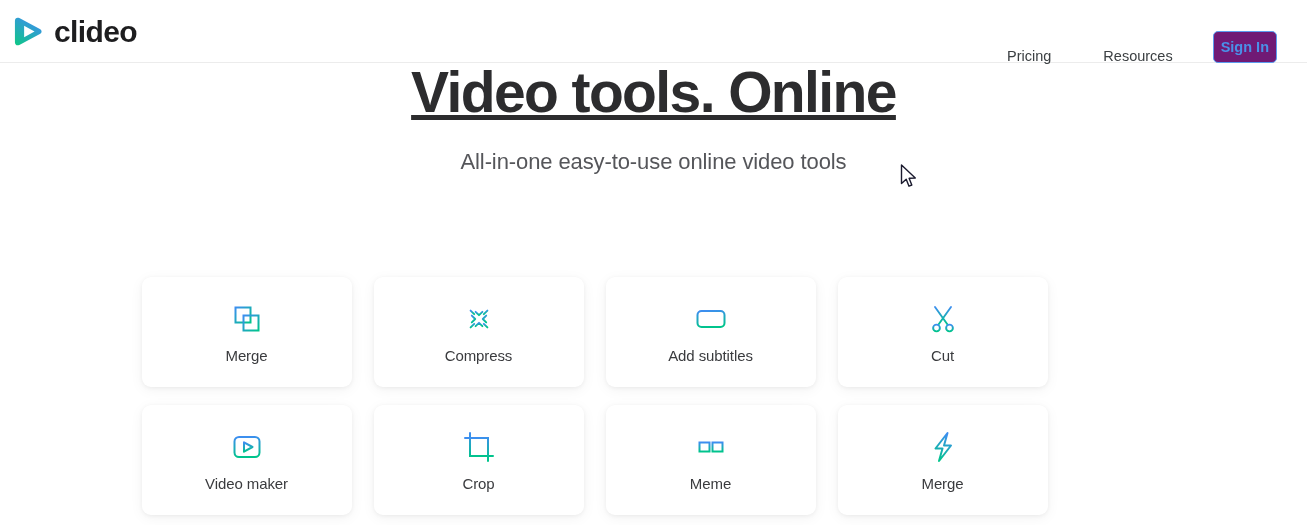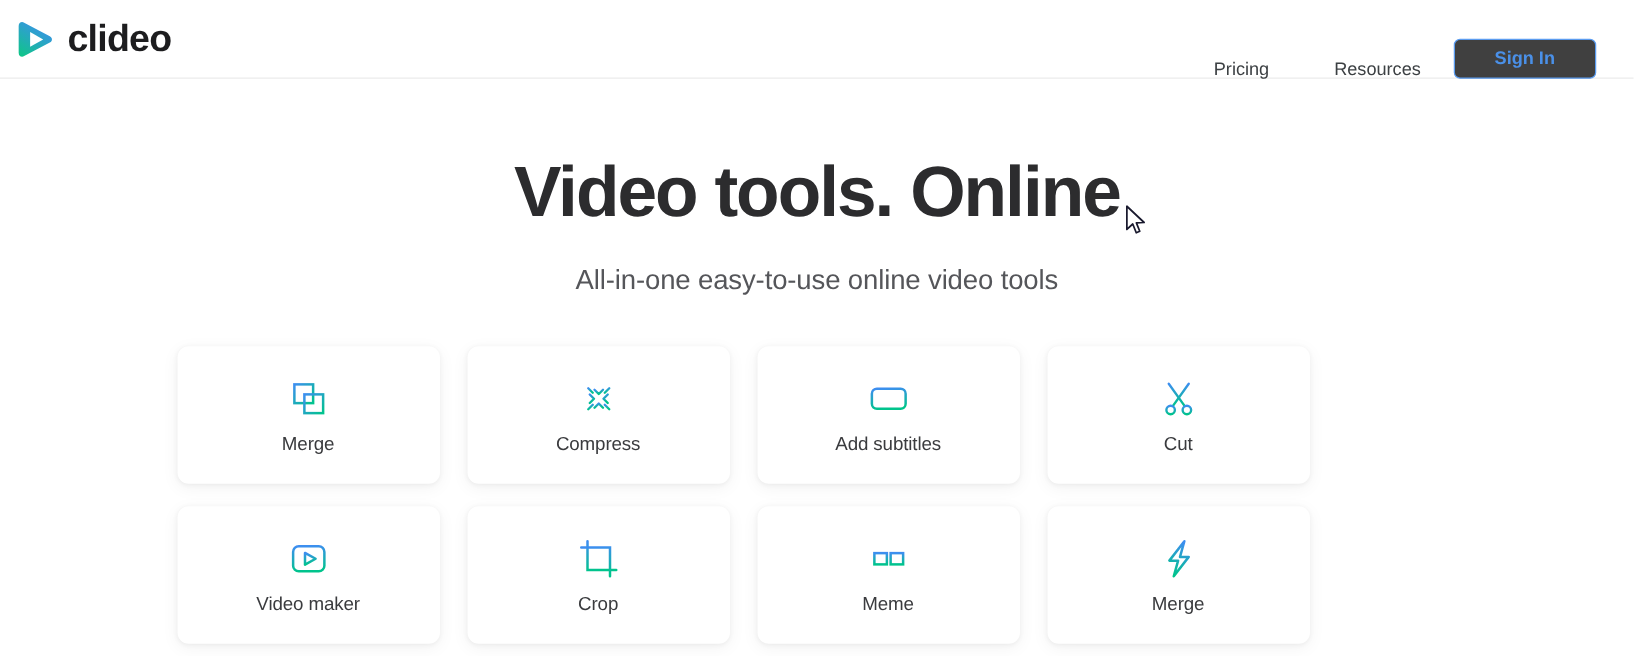--- a/index.html
+++ b/index.html
@@ -28,33 +28,33 @@
   }
   .nav {
     position:absolute; right:30px; top:0; height:63px;
     display:flex; align-items:flex-end; gap:0;
   }
   .nav-link {
     font-size:14.5px; color:#3c4043; text-decoration:none;
     padding:0 26px; line-height:1; cursor:pointer;
   }
   .signin-btn {
+    margin-left:14px;
     font-size:14.5px; font-weight:600; color:#4a90e8;
     border:1px solid #5b9cf0; border-radius:5px;
-    background:#404040; padding:8px 32px; cursor:pointer;
+    background:#701a75; padding:8px 7px; cursor:pointer;
     font-family:"Liberation Sans", sans-serif;
     line-height:1;
   }
 
   
   .hero { position:absolute; left:0; top:63px; width:1307px; text-align:center; }
   .hero-title {
-    margin-top:62px;
     font-size:57px; font-weight:800; color:#2c2c2e;
-    letter-spacing:-1.6px; line-height:1.05;
+    letter-spacing:-1.6px; line-height:1.05;text-decoration:underline;
   }
   .hero-sub {
     margin-top:26px;
     font-size:22px; color:#55565a; font-weight:400;
     letter-spacing:-0.1px;
   }
 
   
   .rows { position:absolute; left:0; top:277px; width:1189px; }
   .row {

